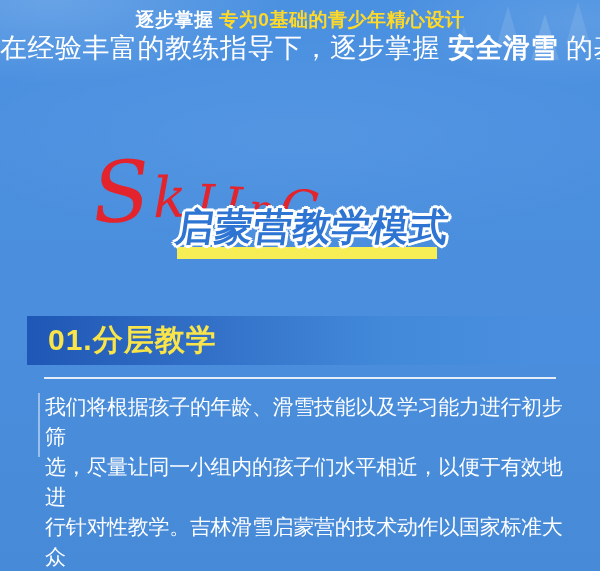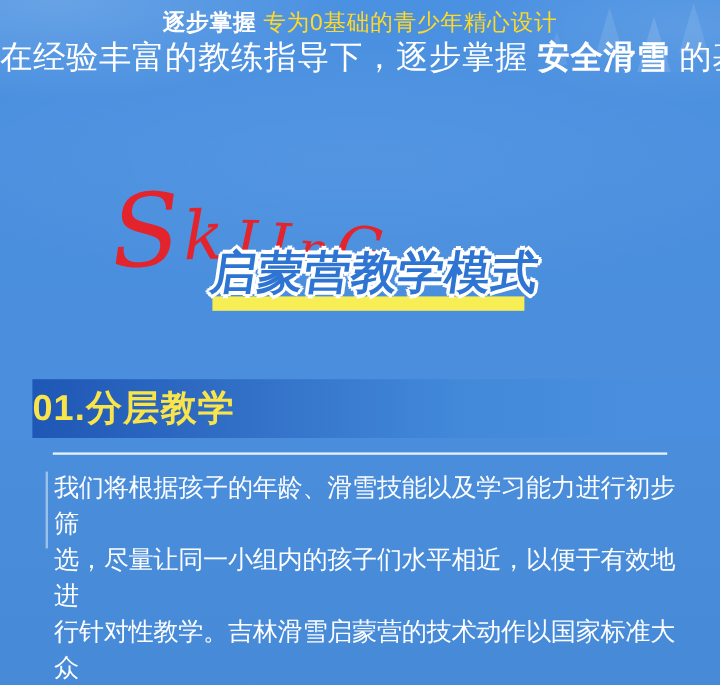--- a/index.html
+++ b/index.html
@@ -23,21 +23,21 @@
   .tree { position: absolute; width: 0; height: 0; border-style: solid; border-color: transparent; }
   .t1 { left: 497px; top: 6px;  border-width: 0 11px 38px 11px; border-bottom-color: rgba(255,255,255,0.11); }
   .t2 { left: 531px; top: 14px; border-width: 0 14px 46px 14px; border-bottom-color: rgba(255,255,255,0.13); }
   .t3 { left: 566px; top: 2px;  border-width: 0 12px 42px 12px; border-bottom-color: rgba(255,255,255,0.10); }
   .t4 { left: 455px; top: 26px; border-width: 0 9px 28px 9px;  border-bottom-color: rgba(255,255,255,0.09); }
 
   
   .header { position: absolute; top: 7px; left: 0; width: 600px; text-align: center; color: #ffffff; }
   .h-line { line-height: 30px; font-size: 27px; letter-spacing: 0.5px; white-space: nowrap; }
   .h-line1 { font-size: 19px; line-height: 26px; font-weight: bold; }
-  .hl-yellow { color: #ffd928; font-weight: normal; }
+  .hl-yellow { color: #ffd928; font-weight: bold; }
   .h-bold { font-weight: bold; }
 
   
   .script-wrap {
     position: absolute; left: 92px; top: 138px;
     display: flex; align-items: flex-end;
     font-family: "DejaVu Serif", serif; font-style: italic;
     color: #e3242c; line-height: 1; transform: rotate(-3deg);
   }
   .script-wrap span { display: inline-block; }
@@ -63,21 +63,21 @@
       -3px  0   0 #fff,  3px  0   0 #fff,  0 3px 0 #fff, 0 -3px 0 #fff;
   }
 
   
   .section-bar {
     position: absolute; left: 27px; top: 316px; right: 0; height: 49px;
     background: linear-gradient(90deg, #1e57b5 0%, #2f6bc3 25%, #4289da 62%, #4a8fdf 90%);
     display: flex; align-items: center;
   }
   .section-heading {
-    font-size: 30px; font-weight: bold;
+    margin-left: 21px; font-size: 30px; font-weight: bold;
     color: #f9e44a; letter-spacing: 1px; white-space: nowrap;
   }
   .hrule {
     position: absolute; left: 44px; top: 377px; width: 512px; height: 2px;
     background: rgba(255,255,255,0.85);
   }
   .vrule {
     position: absolute; left: 38px; top: 393px; width: 2px; height: 64px;
     background: rgba(255,255,255,0.45);
   }

